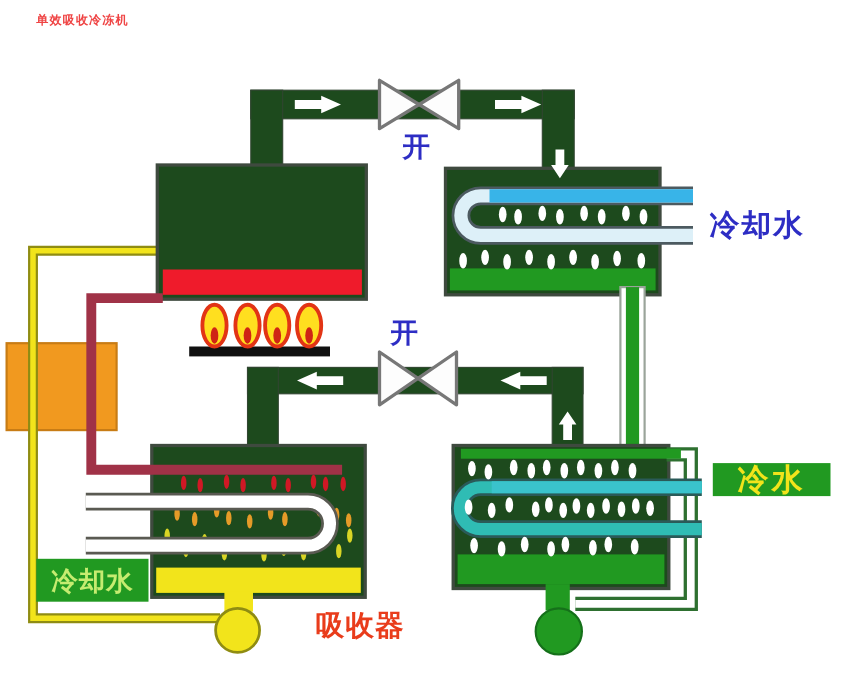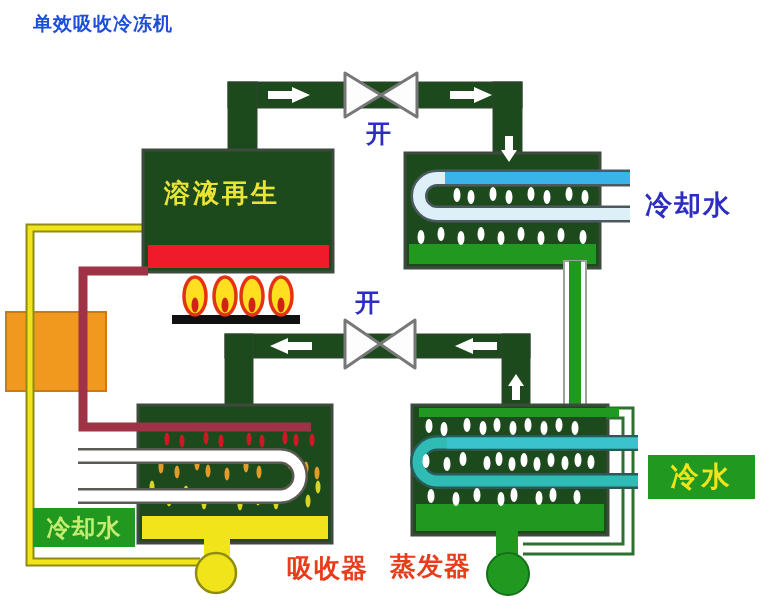--- a/index.html
+++ b/index.html
@@ -2,34 +2,34 @@
 <html style="--dark-green: #1d4a1d; --bright-green: #219921; --red-pool: #ef1b2b; --crimson-pipe: #a03247; --yellow-pipe: #f2e41b; --olive-outline: #8f8c12; --orange-exchanger: #f1991f; --cyan-tube: #38b4e8; --pale-tube: #ddf0f8; --teal-tube: #2fbcb4; --blue-text: #2d2dc4; --red-text: #e93c1b; --generator-text: #e9e435; --badge-text-green: #c6ec70; --flame-yellow: #ffdf1f; --flame-red: #cf2415;"><head>
 <meta charset="utf-8">
 <style>
   html,body{margin:0;padding:0;background:#fff;}
   #stage{
     position:relative;width:767px;height:614px;background:#fff;overflow:hidden;
     font-family:"DejaVu Sans","Liberation Sans",sans-serif;
   }
   #stage svg{position:absolute;left:0;top:0;}
   .lbl{position:absolute;font-weight:bold;white-space:nowrap;}
-  .title{left:33px;top:11px;font-size:19px;color:#1d4ed8;letter-spacing:1px;}
+  .title{left:33px;top:11px;font-size:11px;color:#ef4444;letter-spacing:1px;}
   .gen-label{left:164px;top:176px;font-size:26px;color:var(--generator-text,#e9e435);letter-spacing:3px;}
   .valve-top-label{left:366px;top:117px;font-size:25px;color:var(--blue-text,#2d2dc4);}
   .valve-mid-label{left:355px;top:286px;font-size:25px;color:var(--blue-text,#2d2dc4);}
   .cw-right{left:645px;top:187px;font-size:27px;color:var(--blue-text,#2d2dc4);letter-spacing:2px;}
   .fuel{left:107px;top:312px;font-size:26px;color:var(--blue-text,#2d2dc4);letter-spacing:1px;}
   .absorber-label{left:242px;top:551px;font-size:26px;color:var(--red-text,#e93c1b);letter-spacing:1px;padding-left:45px;}
   .evaporator-label{left:390px;top:549px;font-size:26px;color:var(--red-text,#e93c1b);letter-spacing:1px;}
   .badge{position:absolute;display:flex;align-items:center;justify-content:center;
          background:var(--bright-green,#219921);font-weight:bold;}
   .badge-cw-left{left:33px;top:508px;width:102px;height:39px;font-size:24px;
          color:var(--badge-text-green,#c6ec70);letter-spacing:1px;}
-  .badge-chilled{left:648px;top:421px;width:107px;height:44px;font-size:28px;
-         color:var(--yellow-pipe,#f2e41b);letter-spacing:3px;margin-top:34px;}
+  .badge-chilled{left:648px;top:421px;width:107px;height:30px;font-size:28px;
+         color:var(--yellow-pipe,#f2e41b);letter-spacing:3px;}
   
   .box{fill:var(--dark-green,#1d4a1d);stroke:#3f4a3f;stroke-width:3;}
   .pipe{fill:var(--dark-green,#1d4a1d);stroke:#314531;stroke-width:1;}
   .bgf{fill:var(--bright-green,#219921);}
   .redpool{fill:var(--red-pool,#ef1b2b);}
   .yel{fill:var(--yellow-pipe,#f2e41b);}
   .orangebox{fill:var(--orange-exchanger,#f1991f);stroke:#c87c15;stroke-width:2;}
 </style>
 </head>
 <body>
@@ -258,25 +258,23 @@
     <g transform="translate(455,338)">
       <polygon points="42,4 18,4 18,0 0,8 18,16 18,12 42,12"></polygon>
         </g>
     <g transform="translate(508,374)">
       <polygon points="4,26 4,12 0,12 8,0 16,12 12,12 12,26"></polygon>
         </g>
   </g>
 </svg>
 
   <div class="lbl title">单效吸收冷冻机</div>
-  <div class="lbl gen-label">溶液再生</div>
   <div class="lbl valve-top-label">开</div>
   <div class="lbl valve-mid-label">开</div>
   <div class="lbl cw-right">冷却水</div>
   <div class="badge badge-cw-left">
     <span>冷却水</span>
   </div>
   <div class="lbl absorber-label">吸收器</div>
-  <div class="lbl evaporator-label">蒸发器</div>
   <div class="badge badge-chilled">
     <span>冷水</span>
   </div>
 </div>
 
 </body></html>

